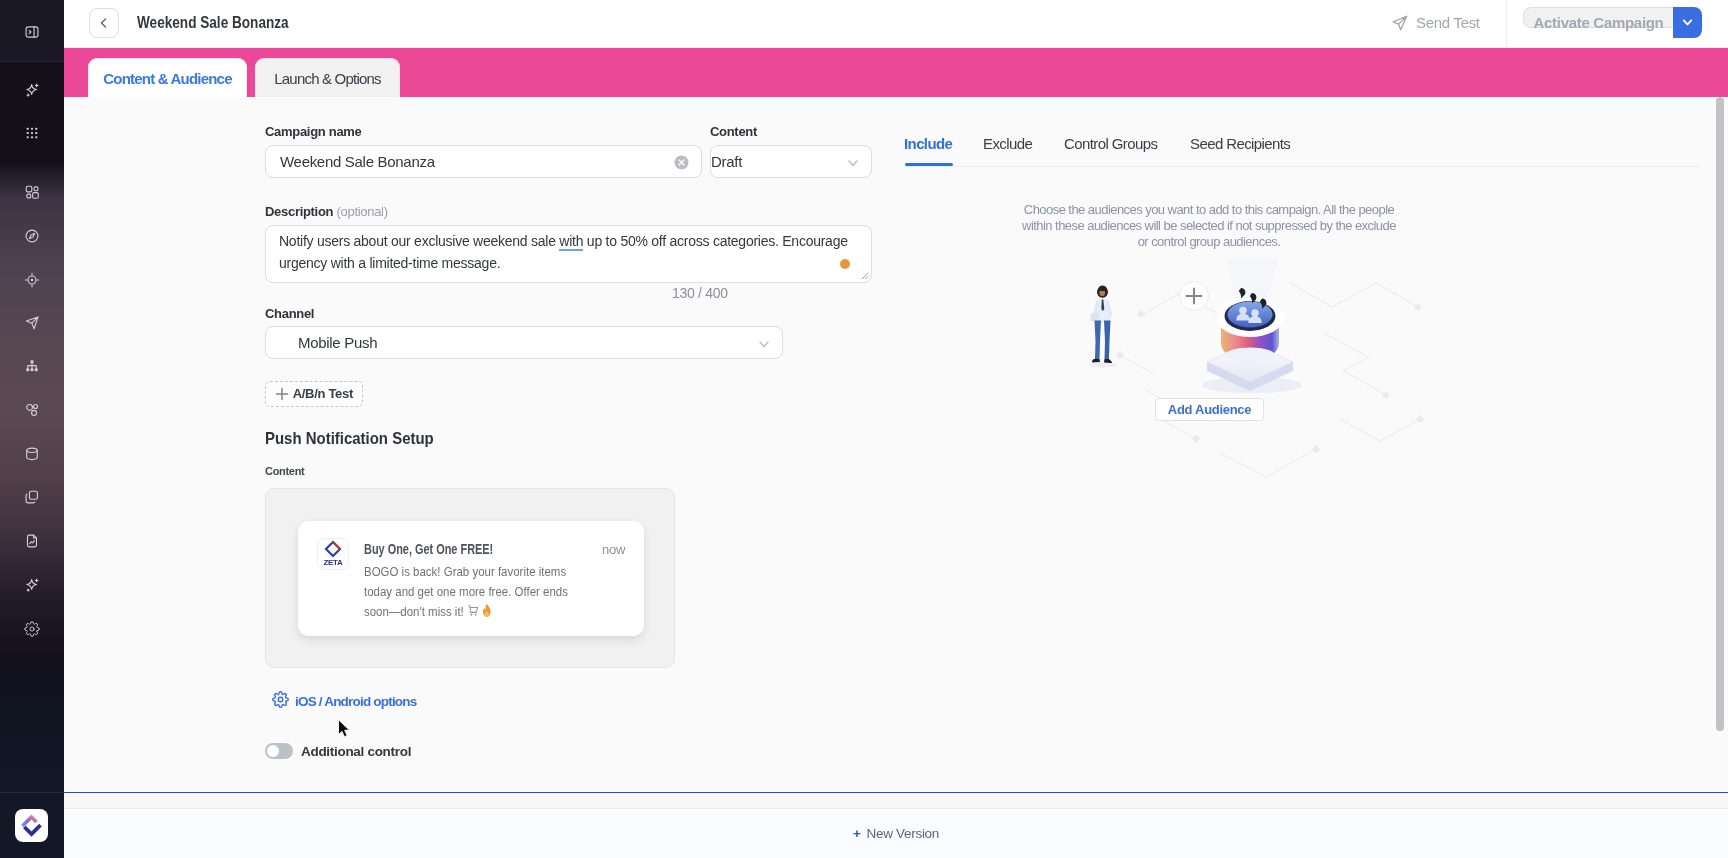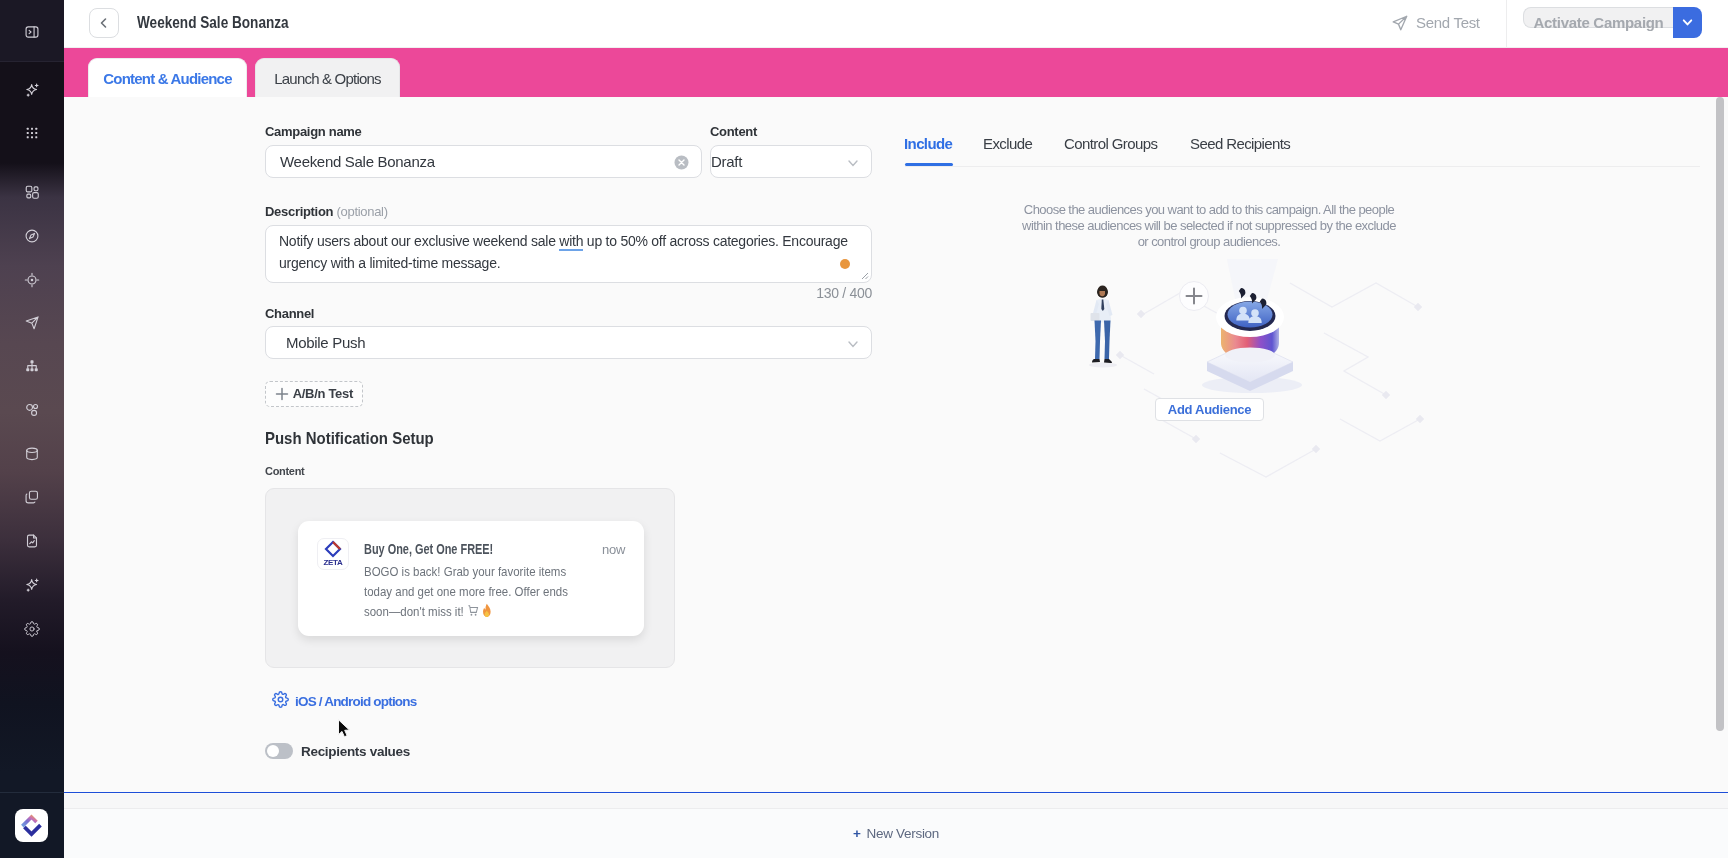--- a/index.html
+++ b/index.html
@@ -39,23 +39,23 @@
 .opt { font-weight:normal; color:#9ba0a8;margin-top:38px; }
 .inpt { position:absolute; background:#fff; border:1px solid #dcdee2; border-radius:8px; font-size:15px; color:#33383f; }
 .chev { position:absolute; width:12px; height:12px; }
 
 #f-campname-l { left:201px; top:27px; }
 #f-campname { left:201px; top:48px; width:437px; height:33px; line-height:31px; padding-left:14px; }
 #f-status-l { left:646px; top:27px; }
 #f-status { left:646px; top:48px; width:162px; height:33px; line-height:31px; }
 #f-desc-l { left:201px; top:107px; }
 #f-desc { left:201px; top:128px; width:607px; height:58px; padding:4px 13px; line-height:22px; font-size:14px !important; letter-spacing:-0.25px; white-space:nowrap; }
-#f-count { position:absolute; left:608px; top:188px; width:200px; text-align:right; font-size:14px; color:#8b9097; }
+#f-count { position:absolute; left:608px; top:188px; width:200px; font-size:14px; color:#8b9097; }
 #f-channel-l { left:201px; top:209px; }
-#f-channel { left:201px; top:229px; width:607px; height:33px; line-height:31px; padding-left:20px; }
+#f-channel { left:201px; top:229px; width:518px; height:33px; line-height:31px; padding-left:32px; }
 
 #abn { position:absolute; left:201px; top:284px; width:98px; height:26px; background:#fdfdfd; border:1px dashed #c3c6ca; border-radius:5px; font-size:13px; font-weight:bold; color:#3a3f46; line-height:24px; text-align:right; padding-right:9px; }
 #abn .plus { position:absolute; left:9px; top:5px; width:14px; height:14px; }
 
 #pns { position:absolute; left:201px; top:332px; font-size:17px; font-weight:bold; color:#2f3338;text-align:center; }
 #content-l { position:absolute; left:201px; top:368px; font-size:11px; font-weight:bold; color:#43474d; }
 
 #cbox { position:absolute; left:201px; top:391px; width:410px; height:180px; background:#f1f1f2; border:1px solid #e5e5e7; border-radius:9px; }
 #ncard { position:absolute; left:32px; top:32px; width:346px; height:115px; background:#fff; border-radius:11px; box-shadow:0 4px 10px rgba(0,0,0,0.10); }
 #appicon { position:absolute; left:19px; top:17px; width:32px; height:32px; background:#fff; border:1px solid #efeff3; border-radius:7px; }
@@ -277,21 +277,21 @@
       <circle cx="12" cy="12" r="3.2"></circle>
       <path d="M19.4 15a1.65 1.65 0 0 0 .33 1.82l.06.06a2 2 0 1 1-2.83 2.83l-.06-.06a1.65 1.65 0 0 0-1.82-.33 1.65 1.65 0 0 0-1 1.51V21a2 2 0 1 1-4 0v-.09A1.65 1.65 0 0 0 9 19.4a1.65 1.65 0 0 0-1.82.33l-.06.06a2 2 0 1 1-2.83-2.83l.06-.06a1.65 1.65 0 0 0 .33-1.82 1.65 1.65 0 0 0-1.51-1H3a2 2 0 1 1 0-4h.09A1.65 1.65 0 0 0 4.6 9a1.65 1.65 0 0 0-.33-1.82l-.06-.06a2 2 0 1 1 2.83-2.83l.06.06a1.65 1.65 0 0 0 1.82.33H9a1.65 1.65 0 0 0 1-1.51V3a2 2 0 1 1 4 0v.09a1.65 1.65 0 0 0 1 1.51 1.65 1.65 0 0 0 1.82-.33l.06-.06a2 2 0 1 1 2.83 2.83l-.06.06a1.65 1.65 0 0 0-.33 1.82V9a1.65 1.65 0 0 0 1.51 1H21a2 2 0 1 1 0 4h-.09a1.65 1.65 0 0 0-1.51 1z"></path>
     </svg>
   <div id="iosopt">iOS / Android options</div>
   <svg id="cursor" width="16" height="21" viewBox="0 0 16 21">
       <path d="M2.5 0.8 L2.5 15.6 L6 12.4 L8.4 17.8 L11.1 16.6 L8.7 11.3 L13.4 11 Z" fill="#0a0a0a" stroke="#f5f5f5" stroke-width="1"></path>
     </svg>
   <div id="toggle">
       <div class="knob"></div>
     </div>
-  <div id="addval">Recipients values</div>
+  <div id="addval">Additional control</div>
 
   <div id="rtabs">
     <span class="rtab" id="rt1">Include</span>
     <span class="rtab" id="rt2">Exclude</span>
     <span class="rtab" id="rt3">Control Groups</span>
     <span class="rtab" id="rt4">Seed Recipients</span>
   </div>
   <div id="rtabline"></div>
   <div id="rtabul"></div>
   <div id="audtext">Choose the audiences you want to add to this campaign. All the people<br>within these audiences will be selected if not suppressed by the exclude<br>or control group audiences.</div>

